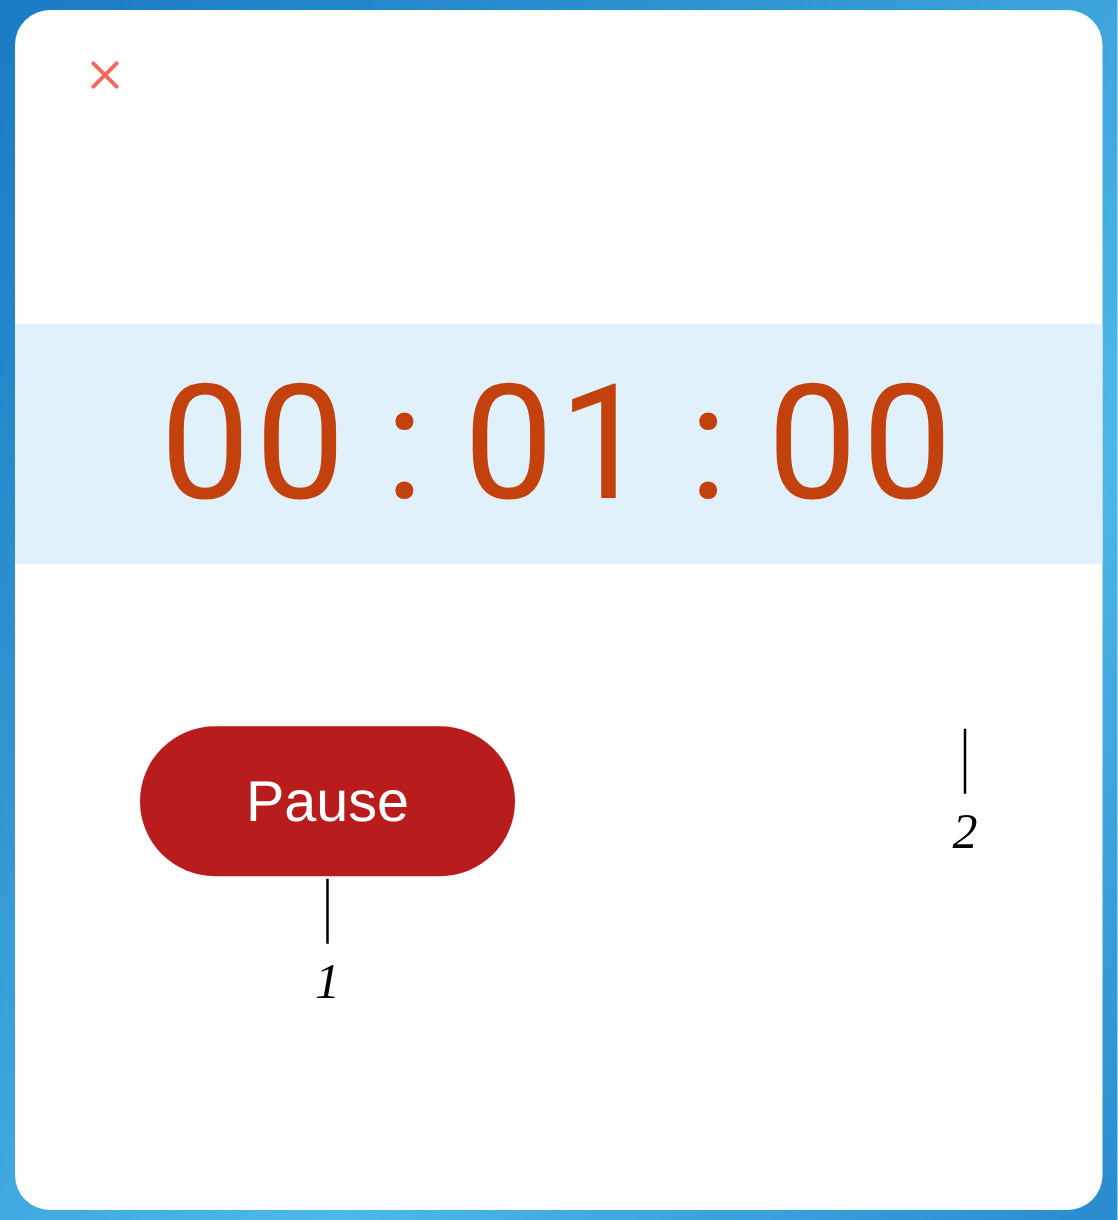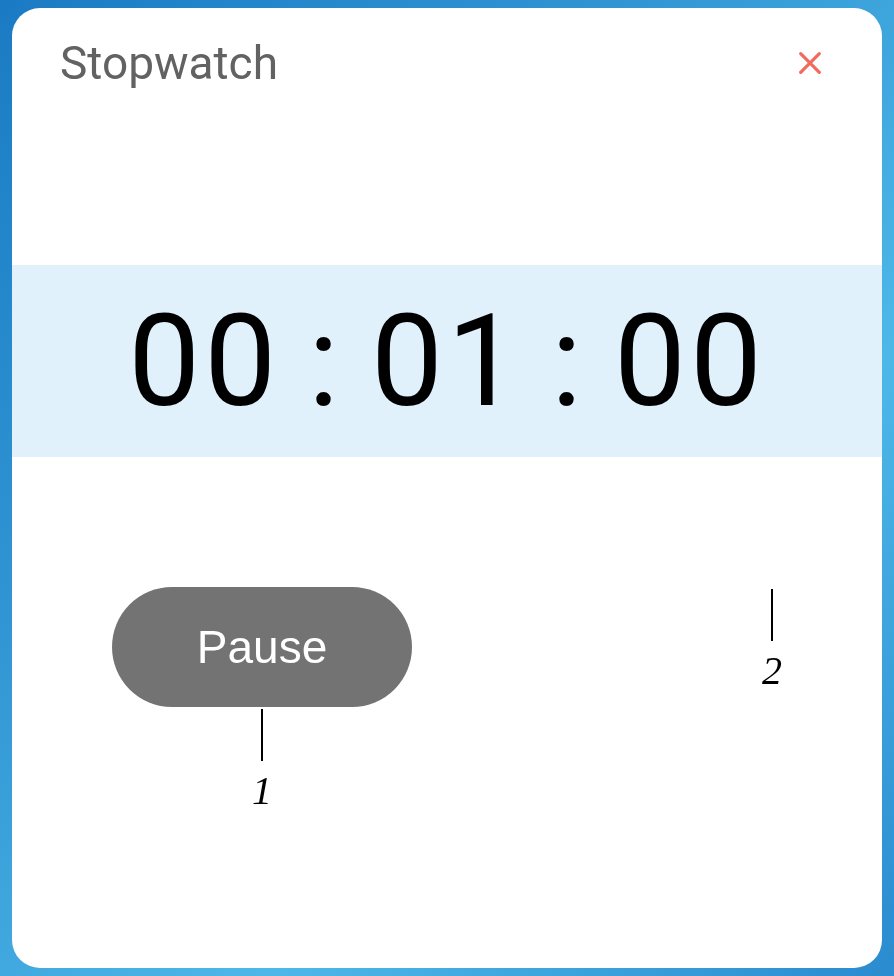--- a/index.html
+++ b/index.html
@@ -54,39 +54,39 @@
       width: 100%;
       margin-top: 175px;
       padding: 32px 0;
       display: flex;
       justify-content: center;
       align-items: center;
       gap: 28px;
     }
     .time-part, .time-sep {
       font-size: 128px;
-      color: #000000;
+      color: #c2410c;
       font-weight: 400;
       line-height: 1;
       letter-spacing: 4px;
     }
     .buttons {
       display: flex;
       justify-content: space-between;
       padding: 0 100px;
       margin-top: 130px;
     }
     .btn-wrap {
       display: flex;
       flex-direction: column;
       align-items: center;
       position: relative;
     }
     .btn {
-      background: #737373;
+      background: #b91c1c;
       color: #ffffff;
       border: none;
       border-radius: 70px;
       width: 300px;
       height: 120px;
       font-size: 46px;
       font-weight: 400;
       cursor: pointer;
     }
     .callout-line {
@@ -101,21 +101,20 @@
       color: #000;
       font-family: 'Times New Roman', serif;
       margin-top: 6px;
     }
   </style>
 </head>
 <body>
 
 <div class="card">
   <div class="header">
-    <div class="title">Stopwatch</div>
     <div class="close">
       <svg viewBox="0 0 24 24" fill="none" stroke="#f26a5f" stroke-width="2.4" stroke-linecap="round">
         <line x1="5" y1="5" x2="19" y2="19"></line>
         <line x1="19" y1="5" x2="5" y2="19"></line>
       </svg>
     </div>
   </div>
 
   <div class="time-strip">
     <span class="time-part">00</span>

